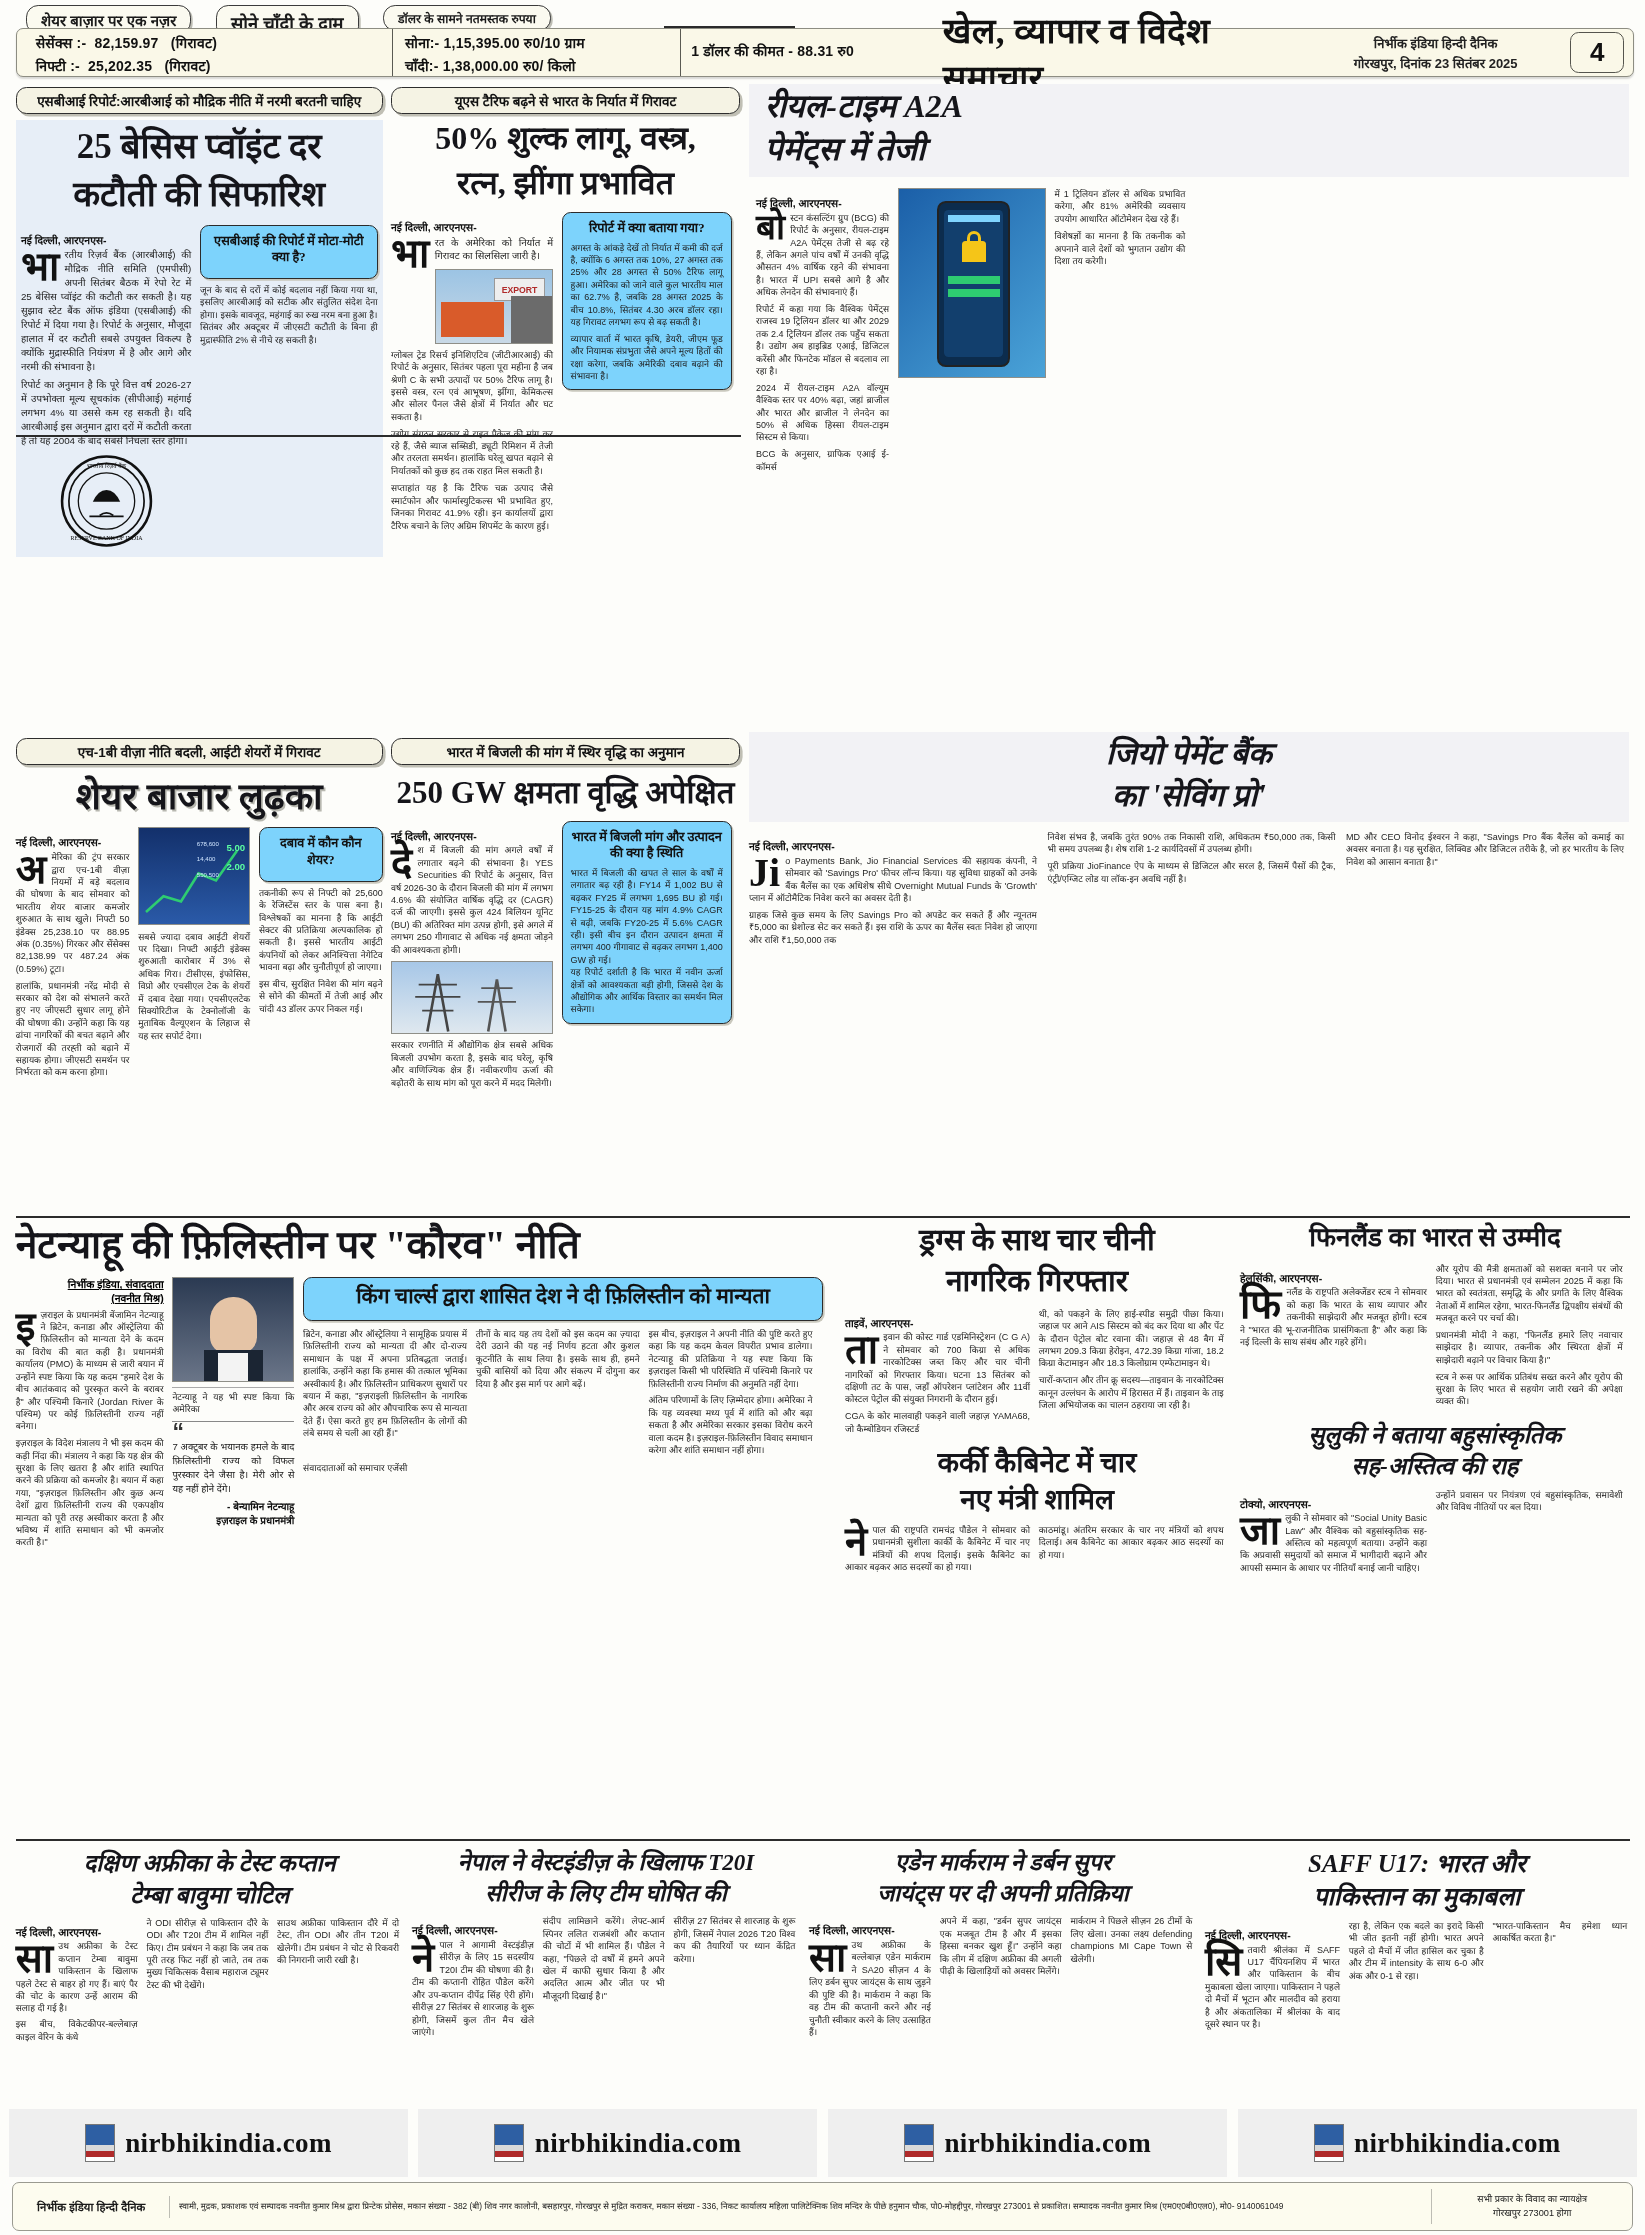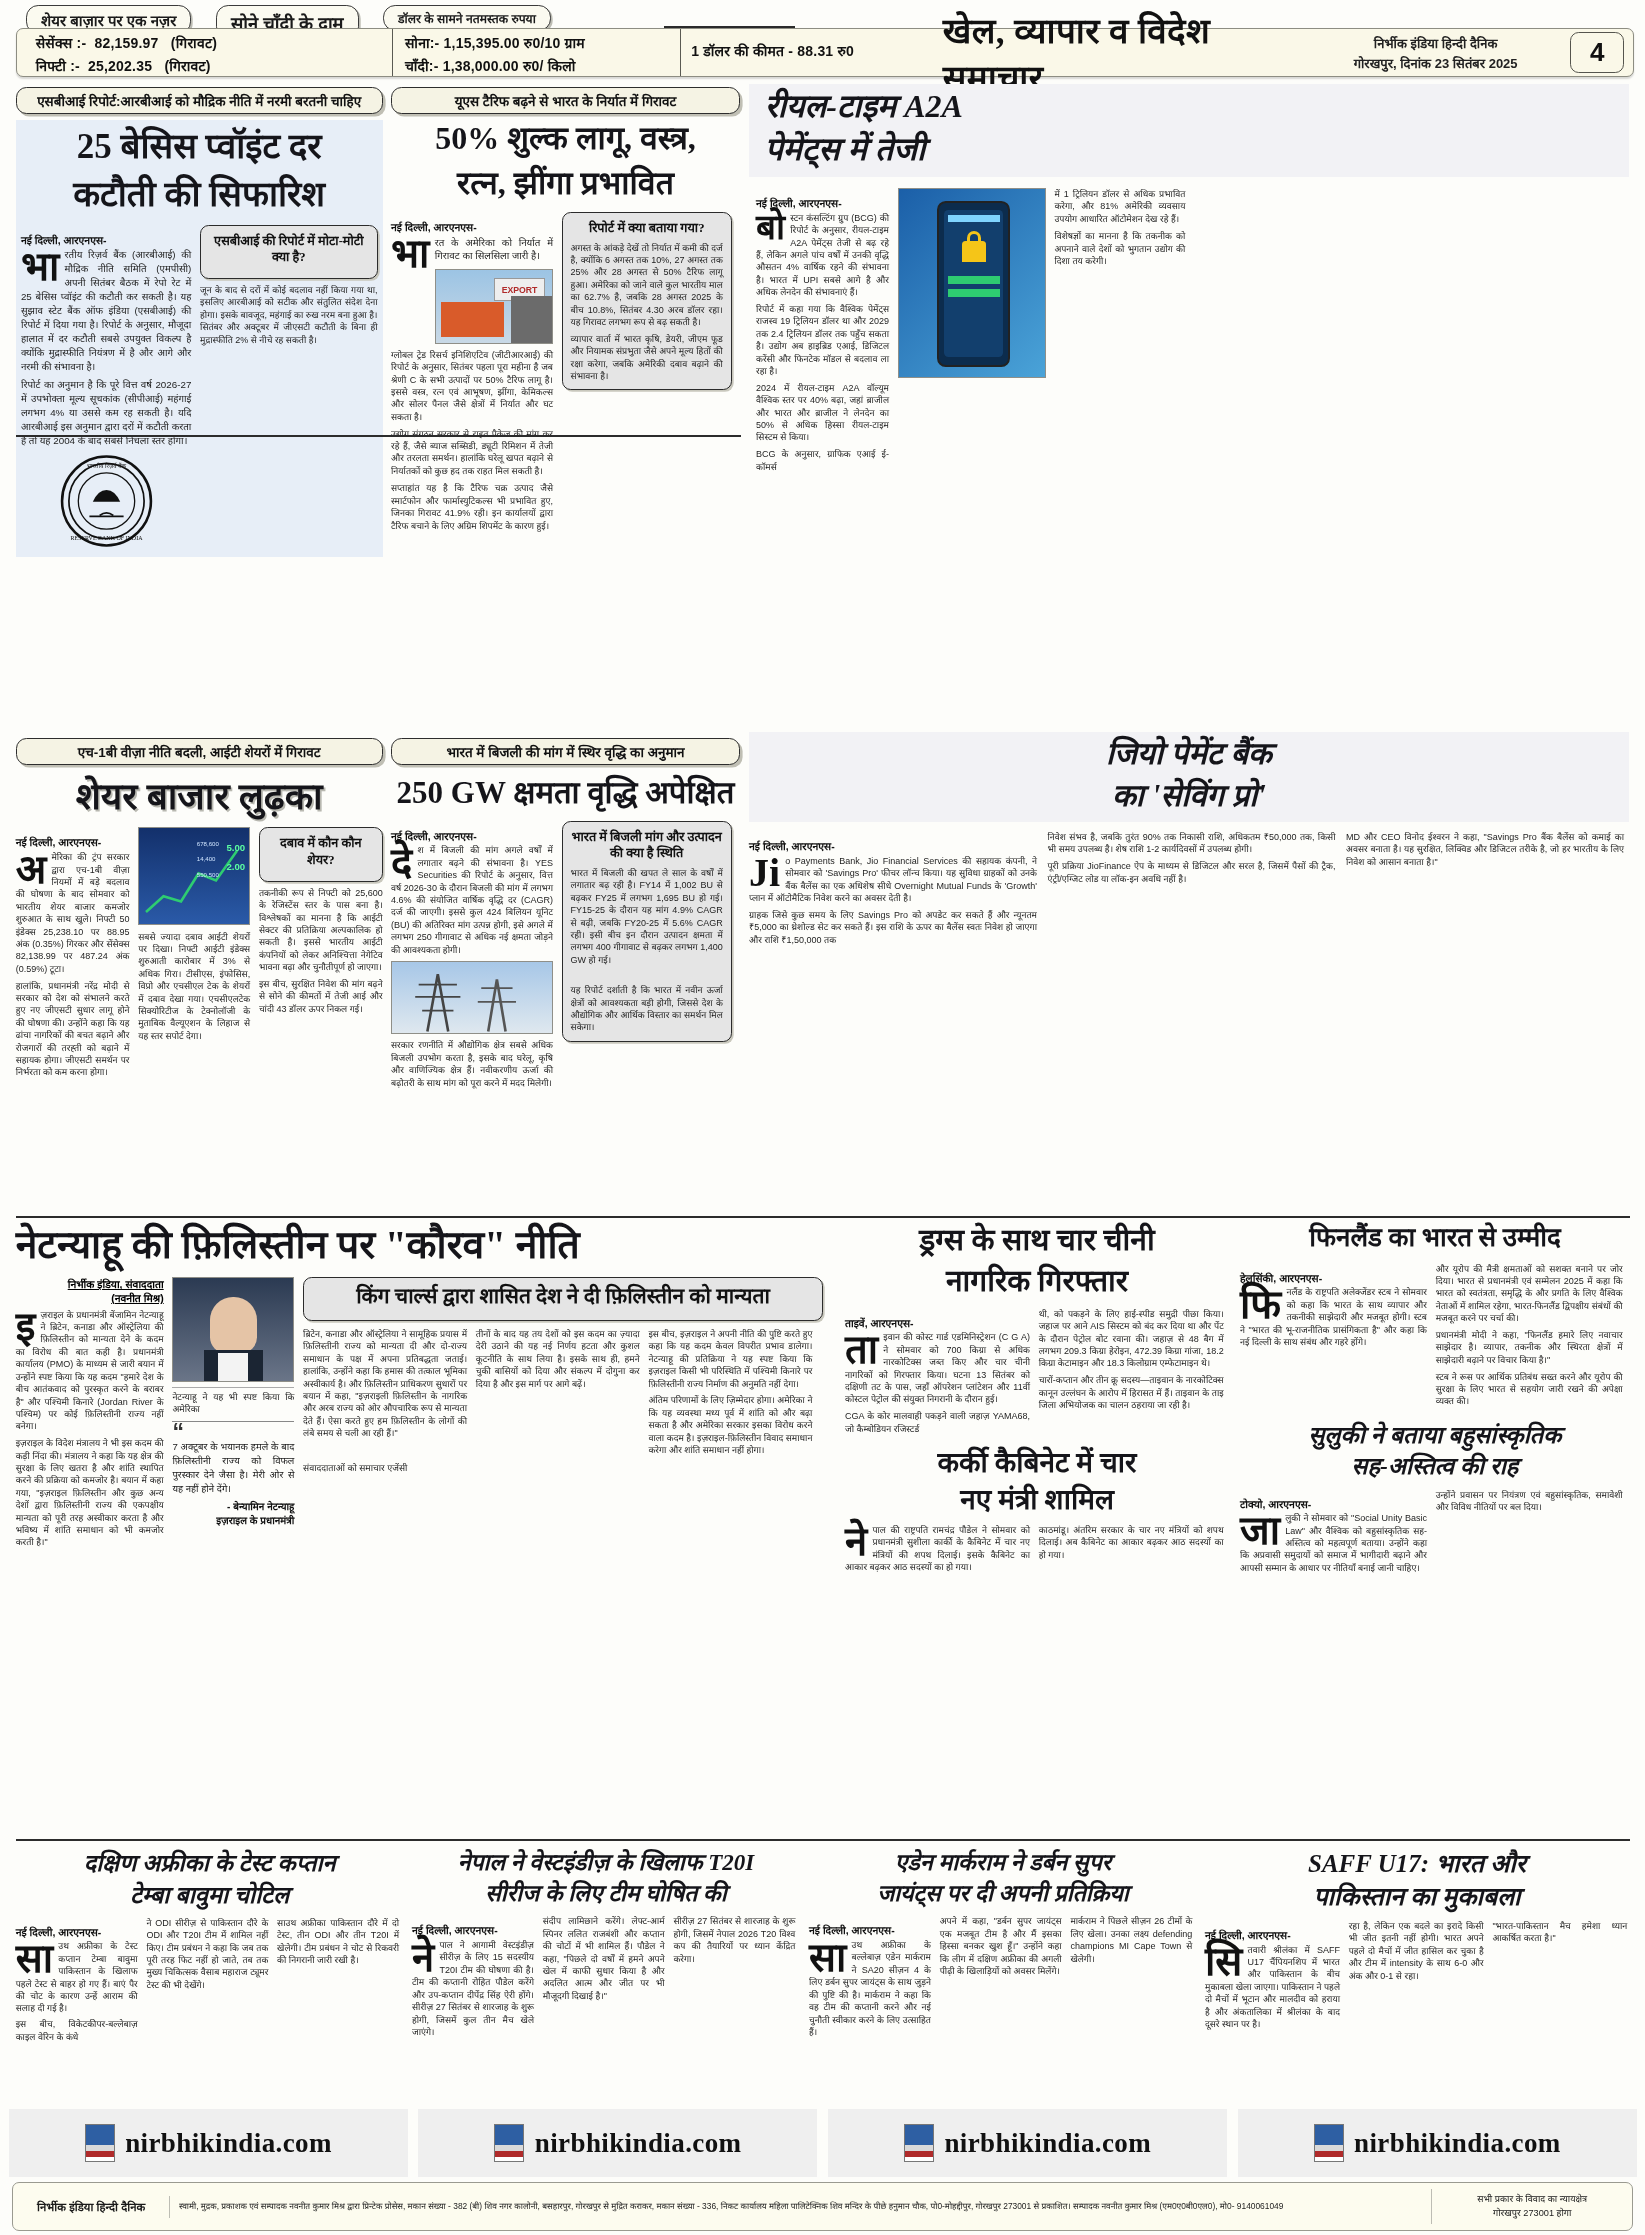--- a/index.html
+++ b/index.html
@@ -85,21 +85,21 @@
     font-size:9.8px; line-height:1.42; color:#1d1d1d; text-align:justify;
     font-family:"Liberation Sans", sans-serif;
   }
   .body-txt.sm{font-size:9px; line-height:1.38;}
   .dateline{font-size:10.5px; font-weight:bold; text-align:left; color:#111; margin-bottom:1.7px;margin-top:8px;}
   .dropcap{
     float:left; font-size:40px; line-height:.85; font-weight:bold;
     padding:1.7px 5.2px 0 0; color:#111; font-family:"Liberation Serif",serif;
   }
   .boxq{
-    border:1.7px solid #2b2b2b; border-radius:8.7px; background:#e5e5e5;
+    border:1.7px solid #2b2b2b; border-radius:8.7px; background:#7dd3fc;
     padding:7px 7.9px; box-shadow:1.7px 1.7px 0 #c9c8bd;
   }
   .boxq h4{
     text-align:center; font-size:12.7px; font-weight:bold; color:#111;
     line-height:1.3; margin-bottom:5.2px; font-family:"Liberation Serif",serif;
   }
   .rule-h{height:1.7px; background:#2c2c2c;}
   .quote{font-size:9.6px; line-height:1.45; color:#1b1b1b; text-align:justify;}
   .sig{font-size:10px; font-weight:bold; text-align:right; color:#111;}
 
@@ -326,21 +326,21 @@
             <path d="M110 80 L120 20 L130 80" fill="none" stroke="#555" stroke-width="3"></path>
             <path d="M102 30 h36 M98 46 h44" stroke="#555" stroke-width="2"></path>
           </svg>
         </div>
         <div class="body-txt sm">सरकार रणनीति में औद्योगिक क्षेत्र सबसे अधिक बिजली उपभोग करता है, इसके बाद घरेलू, कृषि और वाणिज्यिक क्षेत्र हैं। नवीकरणीय ऊर्जा की बढ़ोतरी के साथ मांग को पूरा करने में मदद मिलेगी।</div>
       </div>
       <div style="width:170px">
         <div class="boxq">
           <h4>भारत में बिजली मांग और उत्पादन की क्या है स्थिति</h4>
           <div class="body-txt sm">भारत में बिजली की खपत ले साल के वर्षों में लगातार बढ़ रही है। FY14 में 1,002 BU से बढ़कर FY25 में लगभग 1,695 BU हो गई। FY15-25 के दौरान यह मांग 4.9% CAGR से बढ़ी, जबकि FY20-25 में 5.6% CAGR रही। इसी बीच इन दौरान उत्पादन क्षमता में लगभग 400 गीगावाट से बढ़कर लगभग 1,400 GW हो गई।</div>
-          <div class="body-txt sm" style="margin-top:18px">यह रिपोर्ट दर्शाती है कि भारत में नवीन ऊर्जा क्षेत्रों को आवश्यकता बड़ी होगी, जिससे देश के औद्योगिक और आर्थिक विस्तार का समर्थन मिल सकेगा।</div>
+          <div class="body-txt sm" style="margin-top:0">यह रिपोर्ट दर्शाती है कि भारत में नवीन ऊर्जा क्षेत्रों को आवश्यकता बड़ी होगी, जिससे देश के औद्योगिक और आर्थिक विस्तार का समर्थन मिल सकेगा।</div>
         </div>
       </div>
     </div>
   </div>
 
   <div class="col" style="left:749px; top:732px; width:880px;">
     <div style="background:#f2f2f5;padding:5.2px 8.7px 8.7px;">
       <div class="hl" style="font-size:31px;font-style:italic">जियो पेमेंट बैंक</div>
       <div class="hl" style="font-size:31px;font-style:italic;margin-top:7px">का 'सेविंग प्रो'</div>
     </div>

